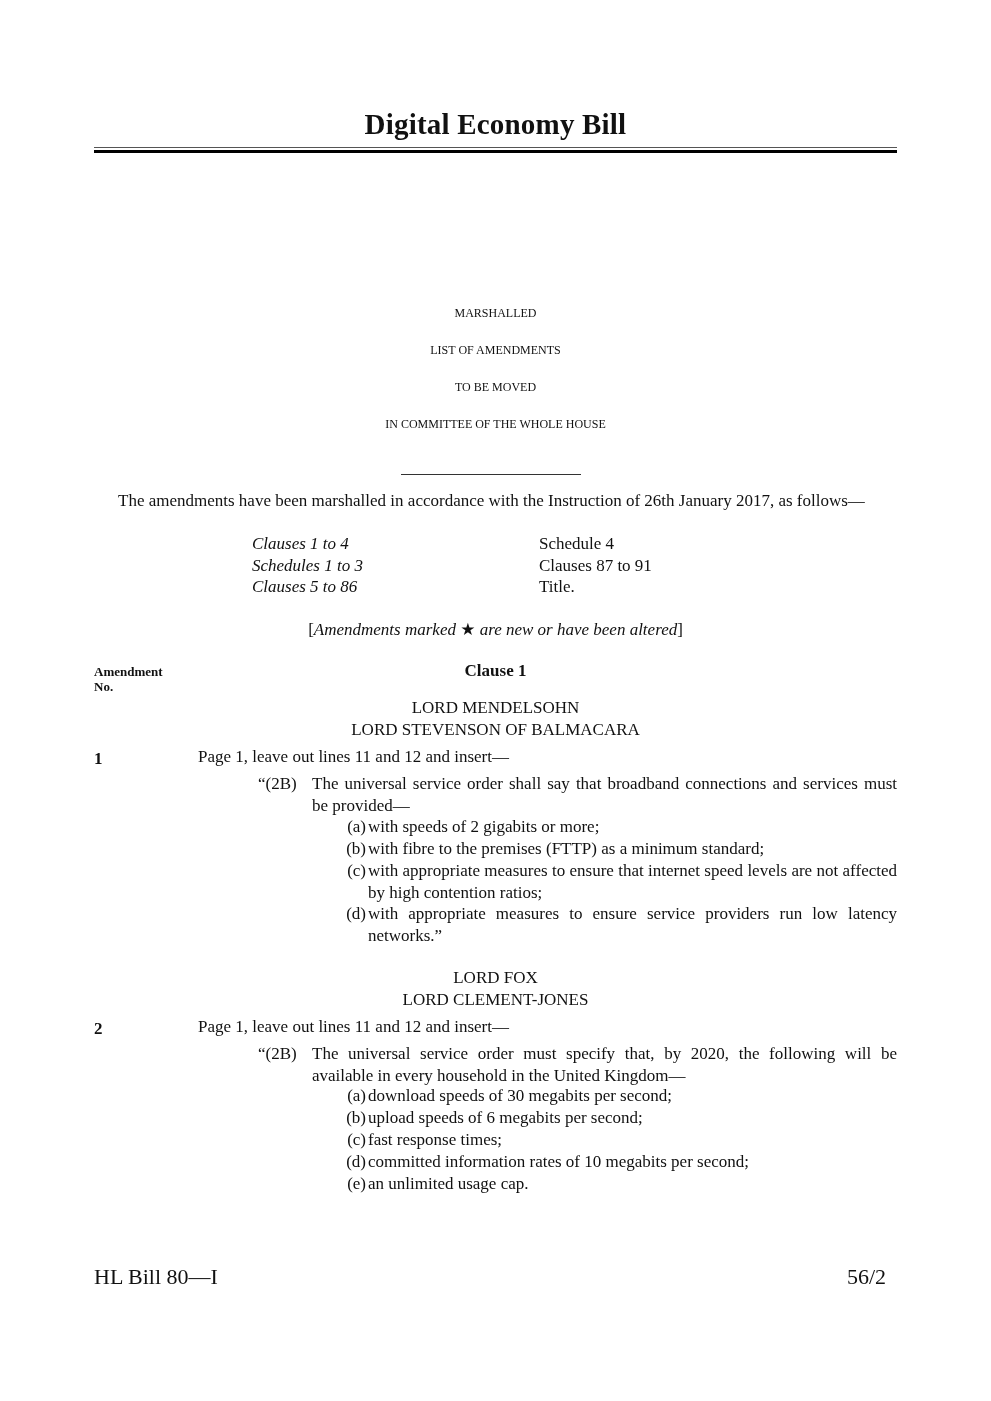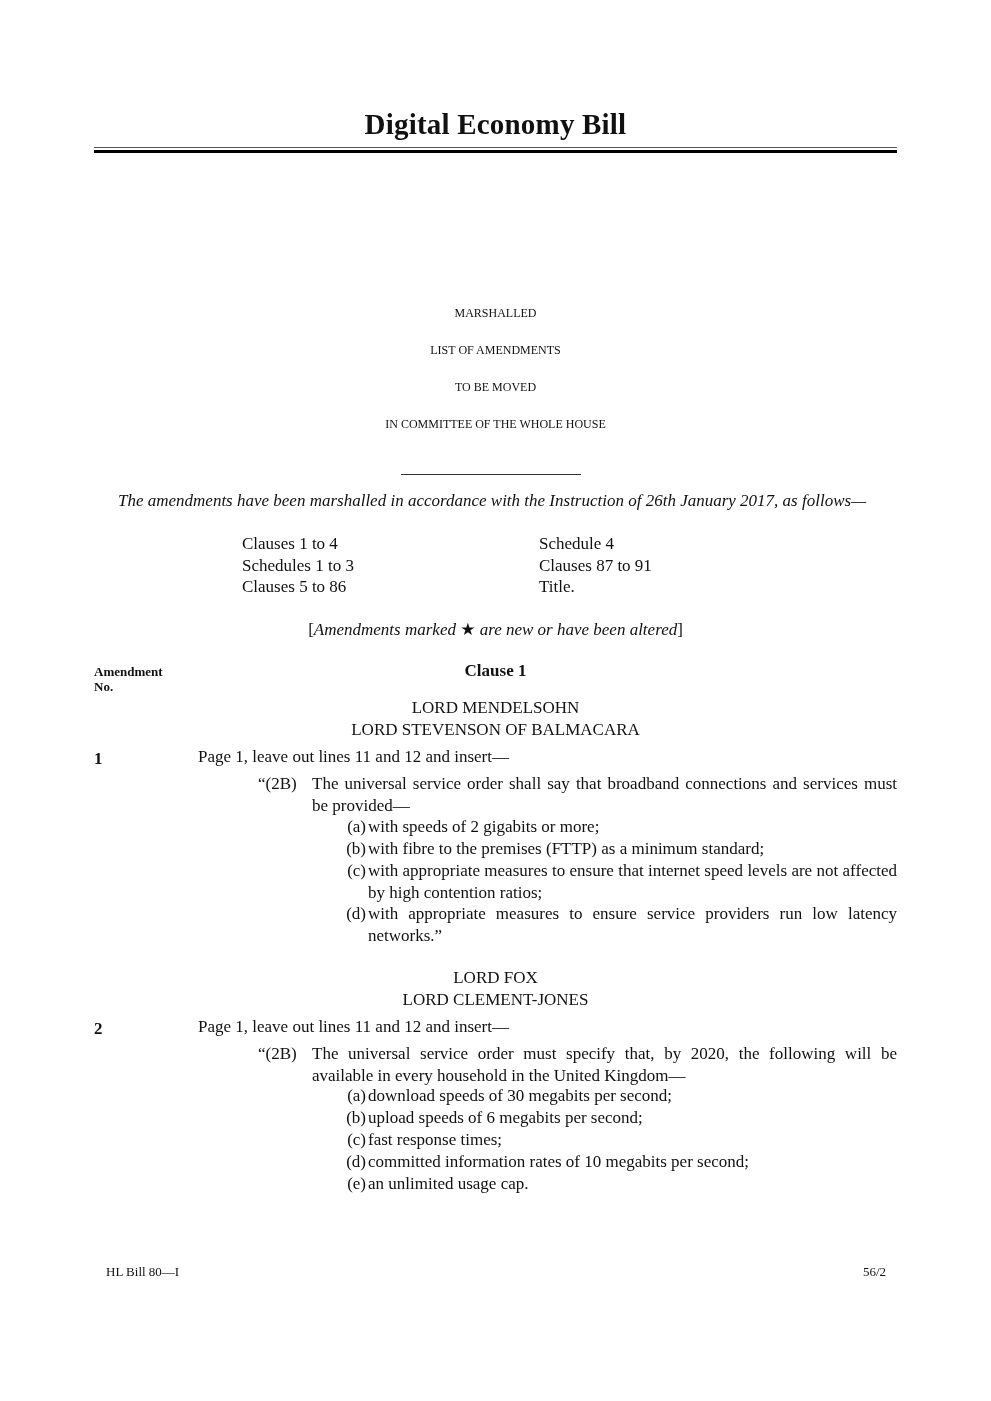--- a/index.html
+++ b/index.html
@@ -3,53 +3,53 @@
 <meta charset="utf-8">
 <style>
   html, body { margin: 0; padding: 0; background: #ffffff; }
   body { width: 991px; height: 1401px; position: relative; font-family: "Liberation Serif", "DejaVu Serif", serif; color: #111; }
   .abs { position: absolute; }
   .title { left: 94px; width: 803px; top: 108px; text-align: center; font-size: 29px; font-weight: bold; letter-spacing: 0.2px; }
   .rule1 { left: 94px; width: 803px; top: 147px; height: 0; border-top: 1px solid #555; }
   .rule2 { left: 94px; width: 803px; top: 150px; height: 0; border-top: 3px solid #000; }
   .heading-line { left: 94px; width: 803px; text-align: center; font-size: 12px; }
   .short-rule { left: 401px; width: 180px; top: 474px; border-top: 1px solid #333; }
-  .intro { left: 94px; width: 803px; top: 490px; font-size: 17px; font-style: italic; text-align: justify; text-align-last: left; line-height: 22px; text-indent: 24px; }
+  .intro { left: 94px; width: 803px; top: 490px; font-size: 17px; text-align: justify; text-align-last: left; line-height: 22px; text-indent: 24px; }
   .sched { font-size: 17px; line-height: 21.5px; }
   .note { left: 94px; width: 803px; top: 619px; text-align: center; font-size: 17px; }
   .note i { font-style: italic; }
   .amd-hdr { left: 94px; top: 664px; font-size: 13px; font-weight: bold; line-height: 15px; }
   .clause { left: 94px; width: 803px; top: 661px; text-align: center; font-size: 17px; font-weight: bold; }
   .center { left: 94px; width: 803px; text-align: center; font-size: 17px; line-height: 22px; }
   .num { left: 94px; font-size: 17px; font-weight: bold; }
   .body17 { font-size: 17px; line-height: 22px; }
   .para { left: 198px; }
   .sub-label { left: 258px; width: 52px; }
   .sub-text { left: 312px; width: 585px; text-align: justify; text-align-last: left; }
   .item-label { left: 328px; width: 38px; text-align: right; }
   .item-text { left: 368px; width: 529px; text-align: justify; text-align-last: left; }
-  .footer { font-size: 13px; top: 1264px; margin-left: 12px; }
+  .footer { font-size: 22px; top: 1264px; }
 </style>
 </head>
 <body>
 
 <div class="abs title">Digital Economy Bill</div>
 <div class="abs rule1"></div>
 <div class="abs rule2"></div>
 
 <div class="abs heading-line" style="top:306px">MARSHALLED</div>
 <div class="abs heading-line" style="top:343px">LIST OF AMENDMENTS</div>
 <div class="abs heading-line" style="top:380px">TO BE MOVED</div>
 <div class="abs heading-line" style="top:417px">IN COMMITTEE OF THE WHOLE HOUSE</div>
 
 <div class="abs short-rule"></div>
 
 <div class="abs intro">The amendments have been marshalled in accordance with the Instruction of 26th January 2017, as follows—</div>
 
-<div class="abs sched" style="left:242px; top:533px;">
+<div class="abs sched" style="left:252px; top:533px;font-style:italic;">
   <div>Clauses 1 to 4</div>
   <div>Schedules 1 to 3</div>
   <div>Clauses 5 to 86</div>
 </div>
 <div class="abs sched" style="left:495px; top:533px;margin-left:44px;">
   <div>Schedule 4</div>
   <div>Clauses 87 to 91</div>
   <div>Title.</div>
 </div>
 

